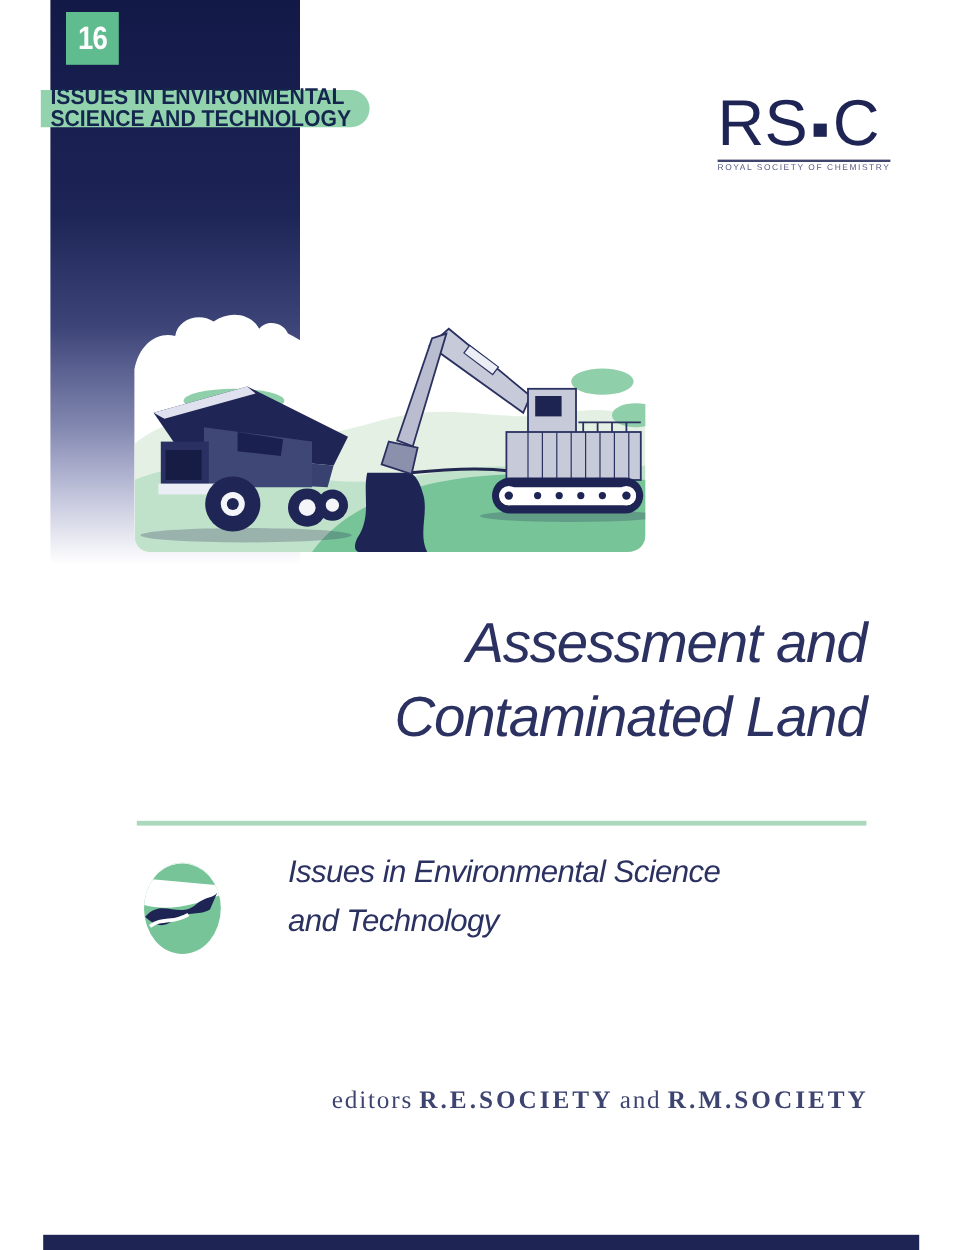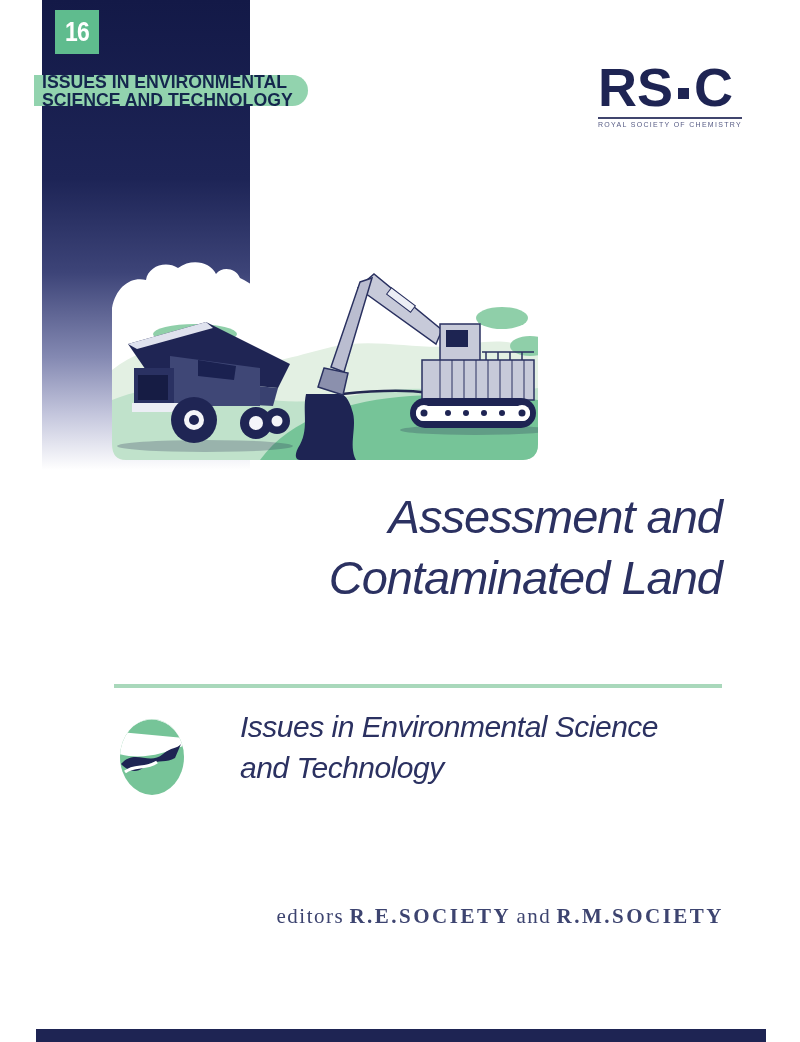--- a/index.html
+++ b/index.html
@@ -24,37 +24,37 @@
     position:absolute;left:34px;top:75px;width:274px;height:31px;z-index:3;
     background:var(--green-light);border-radius:0 20px 20px 0;
     display:flex;flex-direction:column;justify-content:center;padding-left:8px;box-sizing:border-box;
   }
   .banner .line{
     font-size:19px;line-height:18px;font-weight:700;color:var(--navy-text);
     transform:scaleX(.93);transform-origin:left center;white-space:nowrap;
   }
   
   .rsc{position:absolute;right:58px;top:60px;z-index:3;text-align:left;}
-  .rsc-letters{font-weight:700;font-size:54px;line-height:1;color:var(--navy);letter-spacing:0;white-space:nowrap;}
+  .rsc-letters{font-weight:400;font-size:54px;line-height:1;color:var(--navy);letter-spacing:0;white-space:nowrap;margin-top:16px;}
   .rsc-dot{display:inline-block;width:11px;height:11px;background:var(--navy);margin:0 5px 7px 5px;}
   .rsc-rule{height:2px;background:var(--navy);margin-top:3px;opacity:.85;}
   .rsc-name{font-size:7px;letter-spacing:1.3px;color:#565b84;margin-top:2px;white-space:nowrap;}
   
   .illo{position:absolute;left:110px;top:248px;z-index:2;}
   
   .title{
-    position:absolute;right:78px;top:486px;z-index:2;text-align:right;
+    position:absolute;right:78px;top:505px;z-index:2;text-align:right;
     font-style:italic;font-size:47px;line-height:61px;color:var(--navy-title);
     letter-spacing:-1px;white-space:nowrap;
   }
   .rule-green{position:absolute;left:114px;top:684px;width:608px;height:4px;background:var(--green-rule);}
   
   .series-logo{position:absolute;left:119px;top:718px;}
   .subtitle{
-    position:absolute;left:240px;top:706px;font-style:italic;font-size:30px;line-height:41px;
+    position:absolute;left:240px;top:706px;font-style:italic;font-size:26px;line-height:41px;
     color:var(--navy-title);letter-spacing:-0.5px;white-space:nowrap;
   }
   
   .editors{
     position:absolute;right:76px;top:904px;font-family:"Liberation Serif",serif;
     font-size:21px;color:#3d4470;white-space:nowrap;
   }
   .editors .it{letter-spacing:1.5px;}
   .editors .nm{letter-spacing:2.5px;font-weight:600;}
   .footer-bar{position:absolute;left:36px;top:1029px;width:730px;height:13px;background:var(--navy);}

